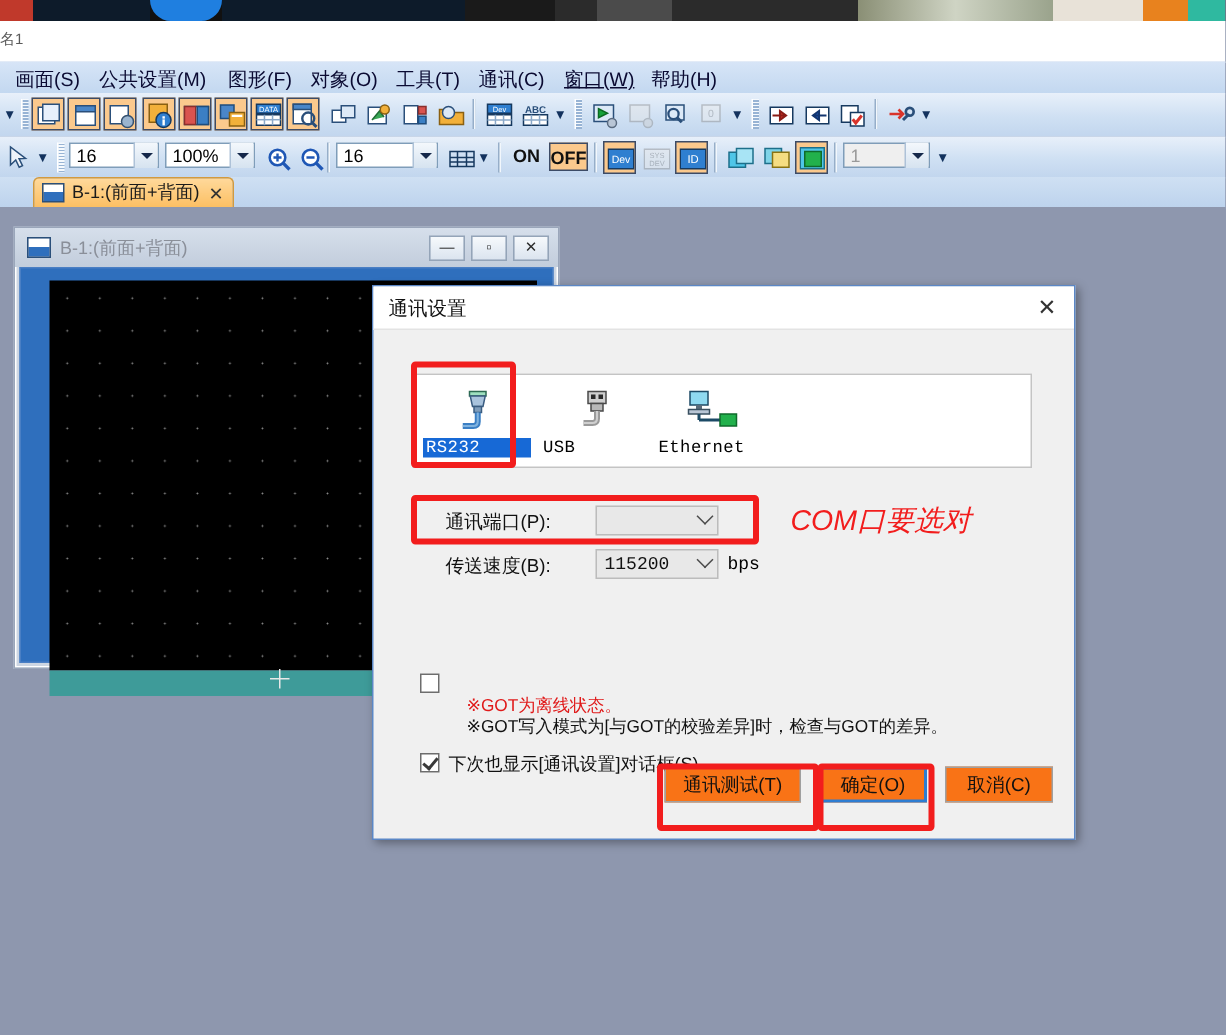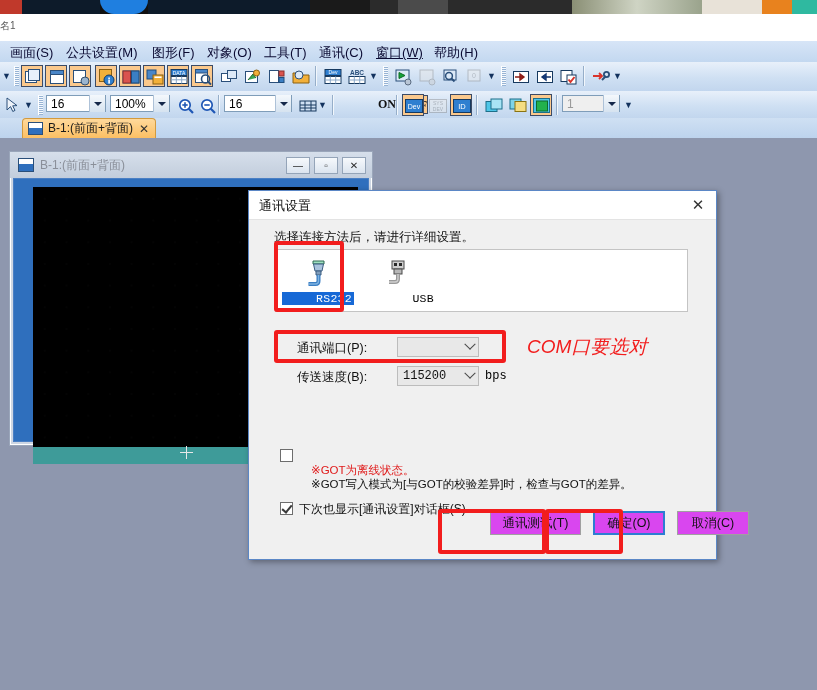--- a/index.html
+++ b/index.html
@@ -51,21 +51,21 @@
     background:#fff;border:1px solid #7f9db9;display:flex;align-items:center;}
   .combo .v{padding-left:4px;font-size:12px;color:#000;flex:1;
     font-family:"Liberation Sans",sans-serif;}
   .combo .ar{width:15px;height:17px;background:linear-gradient(#f4f8fc,#d6e3f0);
     border-left:1px solid #aec2d8;display:flex;align-items:center;justify-content:center;}
   .combo .ar:after{content:"";border-left:4px solid transparent;border-right:4px solid transparent;
     border-top:4px solid #15284a;display:block;}
   .combo.disabled{background:#efefef;}
   .combo.disabled .v{color:#9a9a9a;}
   .onoff{position:absolute;top:4px;height:19px;line-height:19px;font-size:12px;
-    font-weight:bold;text-align:center;font-family:Liberation Serif, serif;margin-left:36px;}
+    font-weight:bold;text-align:center;font-family:Liberation Sans, sans-serif;}
 
   
   #tabstrip{position:absolute;left:0;top:118px;width:817px;height:20px;
     background:linear-gradient(#cfe0f3,#bdd3ed);border-bottom:1px solid #9ab4d4;}
   #doctab{position:absolute;left:22px;top:0px;height:20px;
     background:linear-gradient(#ffd99b,#fcbf63);
     border:1px solid #d39a3e;border-bottom:none;
     border-radius:4px 4px 0 0;display:flex;align-items:center;padding:0 6px 0 5px;
     box-sizing:border-box;}
   #doctab .tabicon{width:13px;height:11px;margin-right:5px;
@@ -107,21 +107,21 @@
   #dlg-title{position:absolute;left:0;top:0;width:100%;height:29px;
     background:#ffffff;border-bottom:1px solid #e3e3e3;box-sizing:border-box;}
   #dlg-title .t{position:absolute;left:10px;top:6px;font-size:13px;color:#111;}
   #dlg-close{position:absolute;right:0px;top:0px;width:36px;height:28px;
     display:flex;align-items:center;justify-content:center;font-size:15px;color:#333;}
 
   .dlg-note{position:absolute;left:25px;top:38px;font-size:12.5px;color:#111;}
 
   #conn-group{position:absolute;left:26px;top:58px;width:413px;height:63px;
     background:#fff;border:1px solid #c4c4c4;box-sizing:border-box;}
-  .conn{position:absolute;top:0;width:72px;height:74px;text-align:right;}
+  .conn{position:absolute;top:0;width:72px;height:74px;text-align:left;}
   .conn .ic{height:38px;display:flex;align-items:flex-end;justify-content:center;padding-top:4px;}
   .conn .lb{font-size:11.5px;font-family:"Liberation Mono","DejaVu Sans Mono",monospace;
     letter-spacing:.3px;}
   .conn.sel .lb{background:#1769d6;color:#fff;padding:0 2px;}
   .conn .lb.cjk{font-family:"Liberation Sans",sans-serif;font-size:12px;letter-spacing:0;}
 
   .fld-label{position:absolute;font-size:12.5px;color:#111;}
   .dlg-combo{position:absolute;height:20px;box-sizing:border-box;
     background:#e8e8e8;border:1px solid #bcbcbc;display:flex;align-items:center;}
   .dlg-combo .v{padding-left:5px;font-size:12px;color:#111;flex:1;
@@ -135,23 +135,23 @@
 
   .cb{position:absolute;width:13px;height:13px;background:#fff;border:1px solid #6d6d6d;
     box-sizing:border-box;}
   .cb.checked:after{content:"";position:absolute;left:3px;top:0px;width:4px;height:8px;
     border-right:2px solid #3a3a3a;border-bottom:2px solid #3a3a3a;
     transform:rotate(40deg);}
   .cb-label{position:absolute;font-size:12px;color:#111;white-space:nowrap;}
   .note-red{position:absolute;font-size:11.5px;color:#e01a1a;white-space:nowrap;}
   .note-blk{position:absolute;font-size:11.5px;color:#111;white-space:nowrap;}
 
-  .dbtn{position:absolute;height:24px;background:#d946ef;border:1px solid #a0a0a0;
+  .dbtn{position:absolute;height:24px;background:#f97316;border:1px solid #a0a0a0;
     box-sizing:border-box;display:flex;align-items:center;justify-content:center;
-    font-size:12.5px;color:#111;margin-left:47px;}
+    font-size:12.5px;color:#111;}
   .dbtn.default{border:2px solid #2d7dd2;}
 
   
   .redbox{position:absolute;border:4px solid #f21d1d;border-radius:3px;
     box-sizing:border-box;pointer-events:none;}
   #annot-com{position:absolute;font-size:19px;color:#f21d1d;white-space:nowrap;
     font-family:"Liberation Sans",sans-serif;}
 </style>
 </head>
 <body>
@@ -483,21 +483,20 @@
   <div id="crosshair"></div>
 </div>
 
 <div id="dialog">
 
   <div id="dlg-title">
     <span class="t">通讯设置</span>
     <span id="dlg-close">✕</span>
   </div>
 
-  <div class="dlg-note">选择连接方法后，请进行详细设置。</div>
 
   <div id="conn-group">
 
     <div class="conn sel" style="left:6px;">
       <div class="ic">
         <svg width="34" height="34" viewBox="0 0 34 34">
           <path d="M12 3 h11 v3 h-11 z" fill="#9fe0c0" stroke="#2c6b52"></path>
           <path d="M12.5 6 h10 l-1.5 7 h-7 z" fill="#a9c3dd" stroke="#3a5c80"></path>
           <path d="M15 13 h5 v4 h-5 z" fill="#7f9dbb" stroke="#3a5c80"></path>
           <path d="M17.5 17 v6 q0 3 -3 3 h-7" fill="none" stroke="#3b7fc4" stroke-width="4"></path>
@@ -514,20 +513,34 @@
           <rect x="13" y="5" width="3" height="3" fill="#2a2a2a"></rect>
           <rect x="18" y="5" width="3" height="3" fill="#2a2a2a"></rect>
           <rect x="13" y="11" width="8" height="5" fill="#b8b8b8" stroke="#4a4a4a"></rect>
           <path d="M17 16 v5 q0 3 -3 3 h-6" fill="none" stroke="#9a9a9a" stroke-width="4"></path>
           <path d="M17 16 v5 q0 3 -3 3 h-6" fill="none" stroke="#cfcfcf" stroke-width="1.4"></path>
         </svg>
       </div>
       <div class="lb">USB</div>
     </div>
 
+    <div class="conn" style="left:163px;">
+      <div class="ic">
+        <svg width="40" height="34" viewBox="0 0 40 34">
+          <rect x="5" y="3" width="12" height="9" fill="#8fd9f0" stroke="#1c4a66"></rect>
+          <rect x="9" y="12" width="4" height="3" fill="#5a6b7a"></rect>
+          <rect x="4" y="15" width="14" height="3" fill="#b9c6d6" stroke="#3a5060"></rect>
+          <line x1="11" y1="18" x2="11" y2="22" stroke="#1c4a66" stroke-width="2"></line>
+          <line x1="11" y1="22" x2="31" y2="22" stroke="#1c4a66" stroke-width="2"></line>
+          <line x1="31" y1="22" x2="31" y2="19" stroke="#1c4a66" stroke-width="2"></line>
+          <rect x="25" y="18" width="11" height="8" fill="#22b14c" stroke="#0f6b2b"></rect>
+        </svg>
+      </div>
+      <div class="lb">Ethernet</div>
+    </div>
 
   </div>
 
   <span class="fld-label" style="left:48px;top:149px;">通讯端口(P):</span>
   <div class="dlg-combo" style="left:148px;top:146px;width:82px;">
     <span class="v"></span>
     <span class="ar"></span>
   </div>
 
   <span class="fld-label" style="left:48px;top:178px;">传送速度(B):</span>

